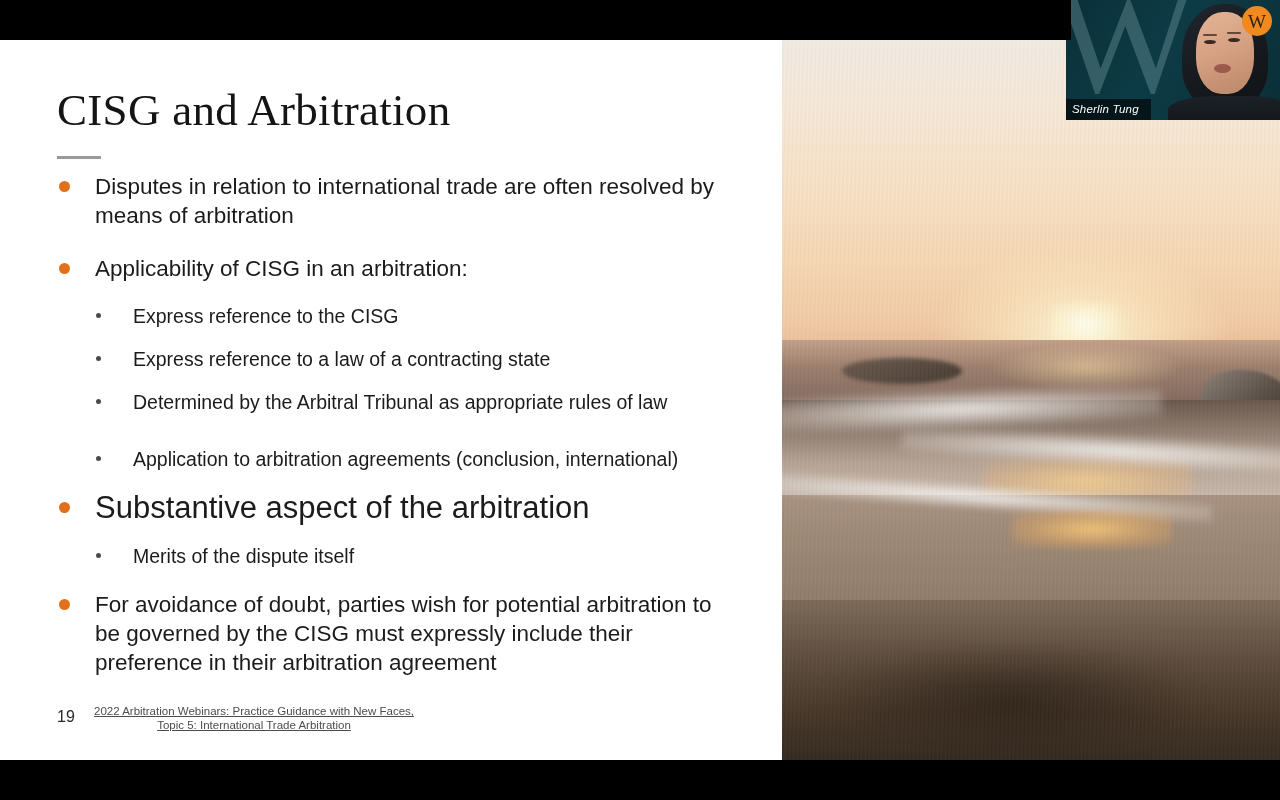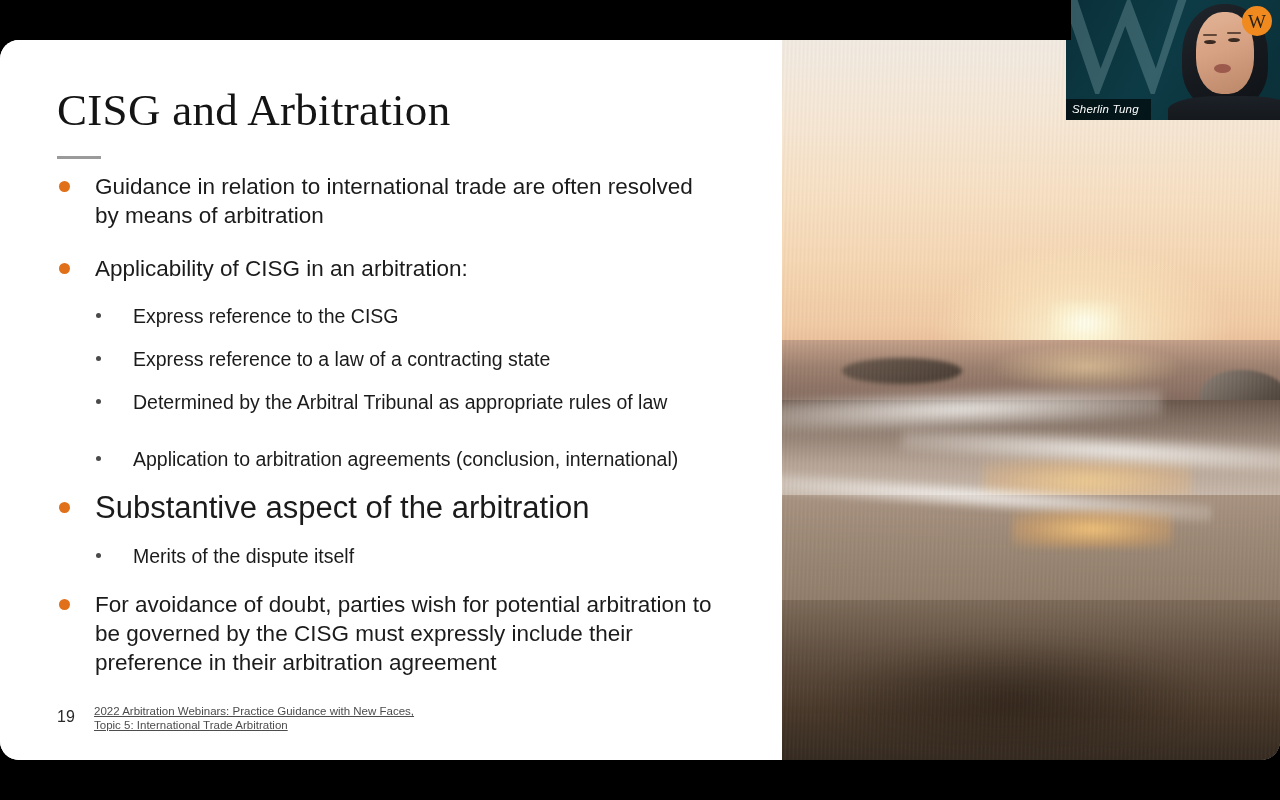--- a/index.html
+++ b/index.html
@@ -34,21 +34,20 @@
 
   
   #slide {
     position: absolute;
     left: 0;
     top: 40px;
     width: 1280px;
     height: 720px;
     background: #ffffff;
     overflow: hidden;
-    border-radius: 19px;
   }
 
   
   #text-panel {
     position: absolute;
     left: 0;
     top: 0;
     width: 782px;
     height: 720px;
     background: #ffffff;
@@ -138,20 +137,21 @@
   .gap-sm { height: 10px; }
   .gap-md { height: 14px; }
 
   
   #footer {
     position: absolute;
     left: 0;
     top: 665px;
     width: 782px;
     height: 55px;
+    text-align: center;
   }
   #slide-number {
     position: absolute;
     left: 57px;
     top: 3px;
     font-size: 16px;
     color: #2a2a2a;
   }
   #footer-lines {
     position: absolute;
@@ -408,21 +408,21 @@
 
     <div id="text-panel">
 
       <div id="slide-title">CISG and Arbitration</div>
       <div id="title-rule"></div>
 
       <div id="bullet-list">
 
         <div class="bullet-row lvl1">
           <span class="marker"></span>
-          <span class="btext">Guidance in relation to international trade are often resolved by means of arbitration</span>
+          <span class="btext">Disputes in relation to international trade are often resolved by means of arbitration</span>
         </div>
 
         <div class="gap-md"></div>
 
         <div class="bullet-row lvl1">
           <span class="marker"></span>
           <span class="btext">Applicability of CISG in an arbitration:</span>
         </div>
 
         <div class="gap-sm"></div>

